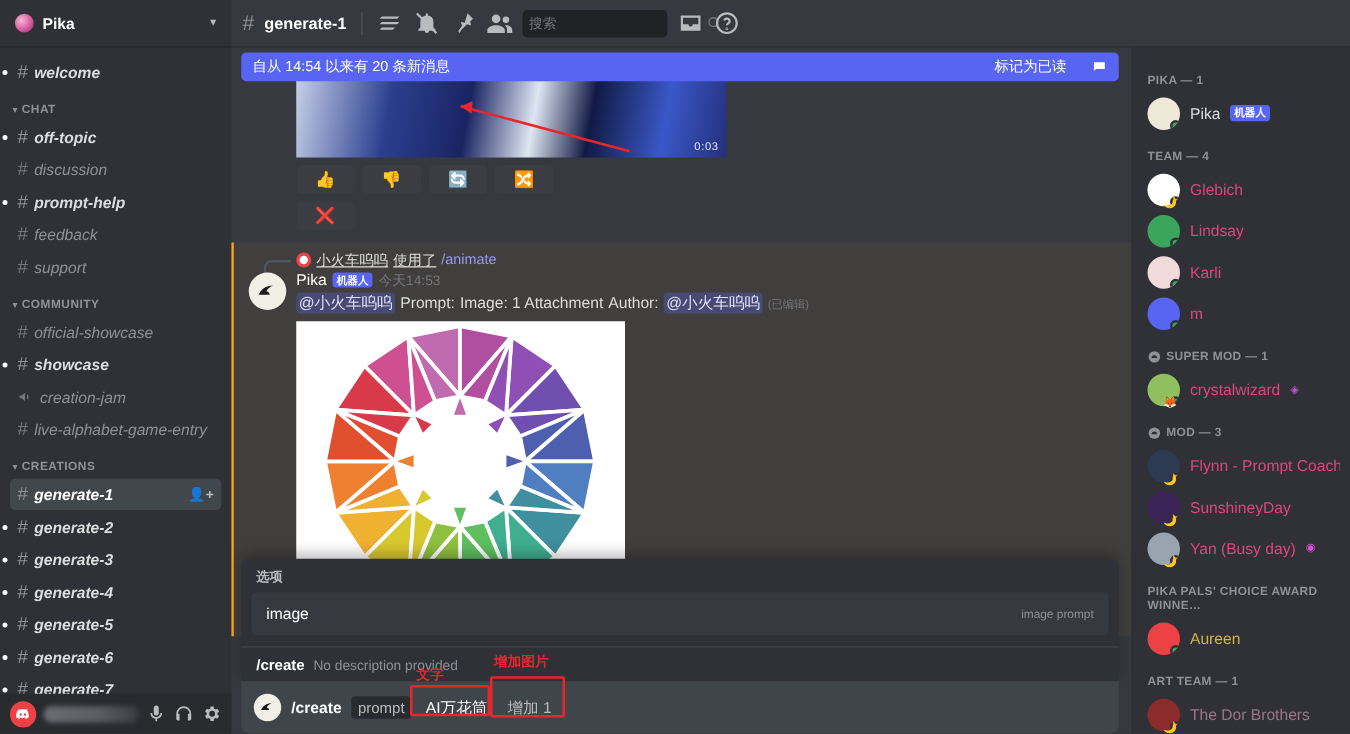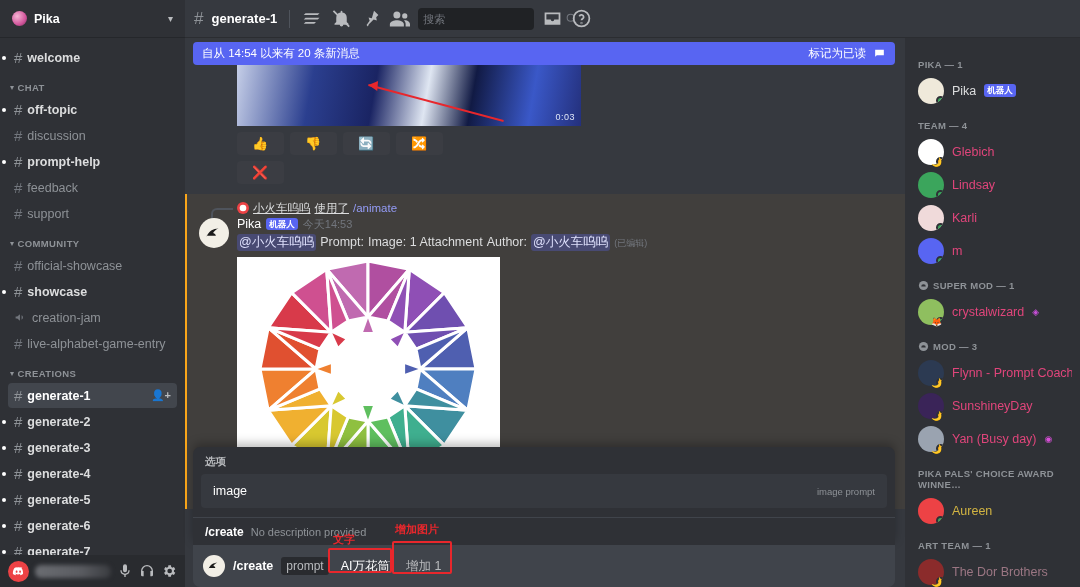--- a/index.html
+++ b/index.html
@@ -45,21 +45,21 @@
   .cat .ccv { font-size: 8px; }
   .chan {
     height: 25px; margin: 1px 8px; border-radius: 4px;
     display: flex; align-items: center; gap: 5px; padding: 0 6px;
     color: #8e9297; font-size: 12.5px; cursor: pointer; position: relative;
   }
   .chan.unread { color: #dcddde; font-weight: bold; }
   .chan.active { background: #42464d; color: #fff; font-weight: bold; }
   .chan .hash { font-size: 15px; color: #72767d; font-weight: 400; line-height: 1; }
   .chan.unread .hash, .chan.active .hash { color: #8e9297; }
-  .chan .cname { flex: 1; white-space: nowrap; overflow: hidden; }
+  .chan .cname { flex: 1; white-space: nowrap; overflow: hidden; font-style: italic; }
   .dot {
     position: absolute; left: -6px; width: 4px; height: 4px;
     border-radius: 50%; background: #fff;
   }
   .addp { color: #b9bbbe; font-size: 11px; }
   .vicon { width: 13px; height: 13px; flex: 0 0 13px; }
 
   .userbar {
     height: 32px; flex: 0 0 32px; background: #292b2f;
     display: flex; align-items: center; padding: 0 8px; gap: 6px;
@@ -100,21 +100,21 @@
   
   .content { flex: 1; display: flex; min-height: 0; position: relative; }
   .chatcol { flex: 1; display: flex; flex-direction: column; min-width: 0; position: relative; }
 
   .banner {
     position: absolute; top: 4px; left: 8px; right: 10px; height: 23px;
     background: #5865f2; border-radius: 4px; z-index: 40;
     display: flex; align-items: center; padding: 0 9px; cursor: pointer;
   }
   .banner-text { color: #fff; font-size: 11.5px; flex: 1; }
-  .banner-right { color: #fff; font-size: 11.5px; display: flex; align-items: center; gap: 7px; }
+  .banner-right { color: #fff; font-size: 11.5px; display: flex; align-items: center; gap: 20px; }
 
   .msgs { flex: 1; overflow: hidden; position: relative; padding-bottom: 2px; }
 
   .topmedia {
     height: 62px; margin: 0 0 0 52px; width: 344px;
     background: linear-gradient(100deg,#c6cfe8 0%,#2b3f8f 22%,#1a2463 40%,#dfe6f2 55%,#111a44 68%,#3a58c8 85%,#24307c 100%);
     overflow: hidden; position: relative;
   }
   .topmedia-label {
     position: absolute; right: 6px; bottom: 4px; color: #dfe6f7;

